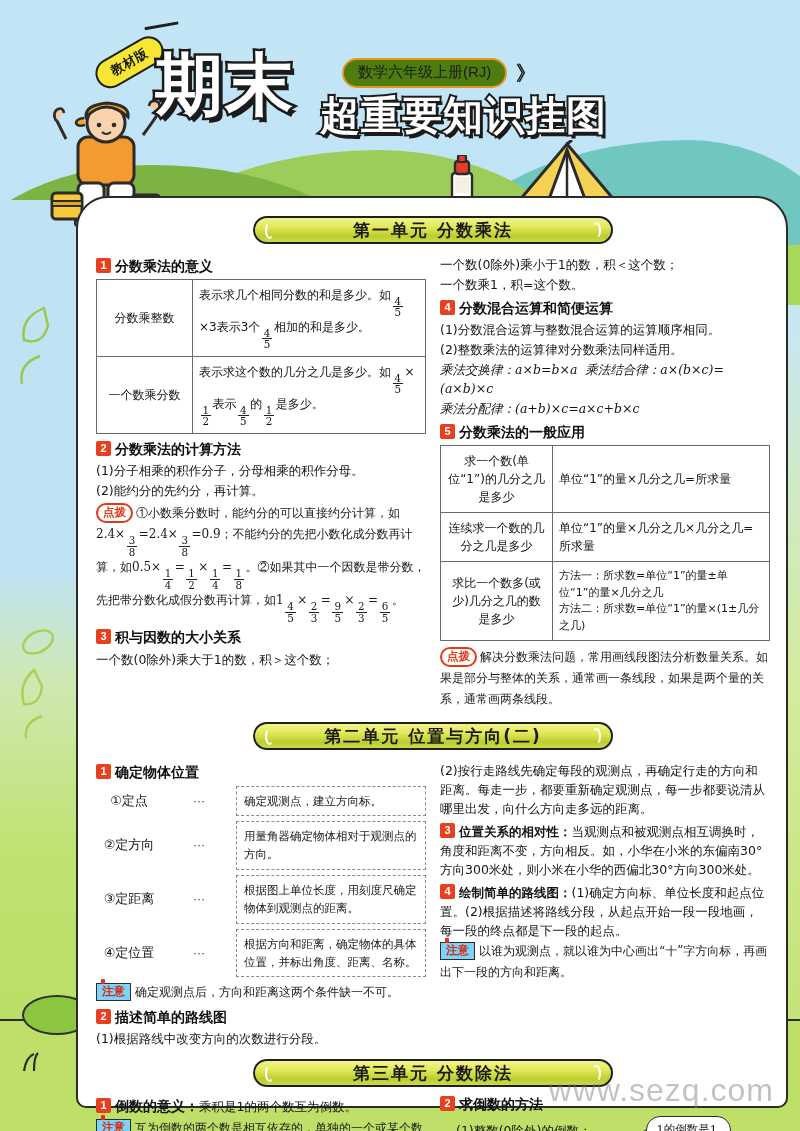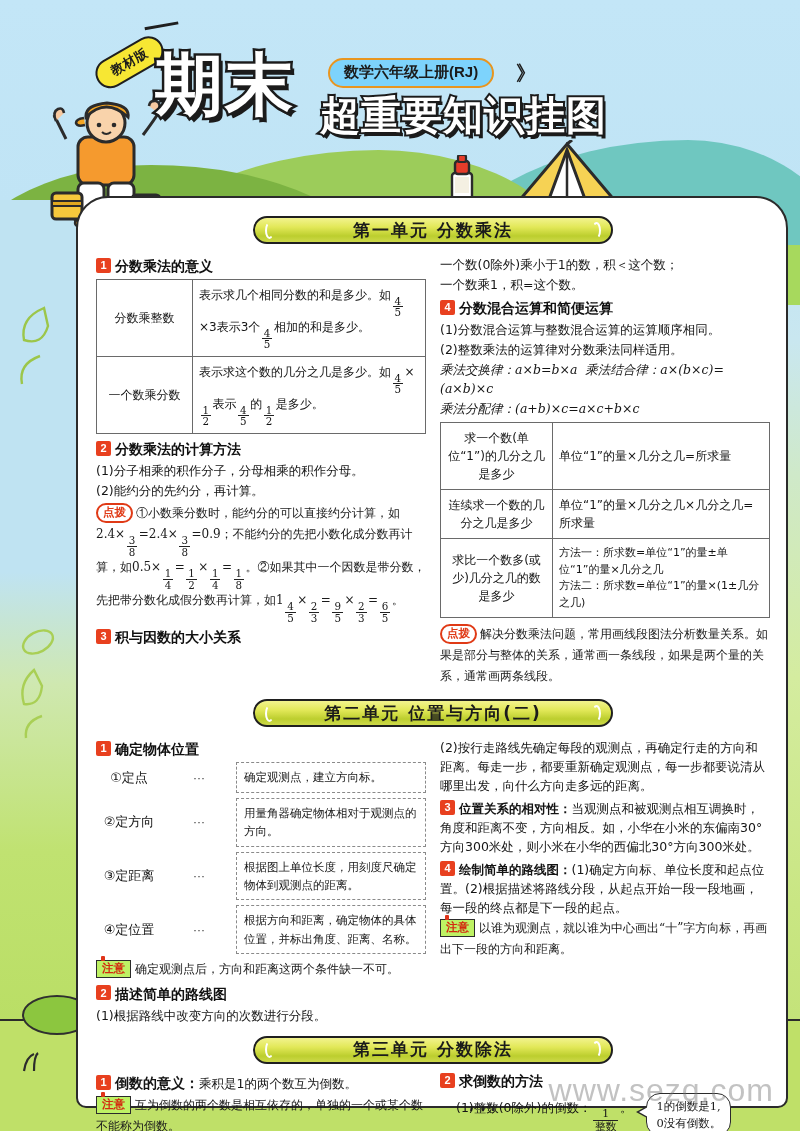--- a/index.html
+++ b/index.html
@@ -82,24 +82,24 @@
   .title-sub {
     position: absolute; left: 320px; top: 70px;
     font-size: 40px; font-weight: bold; letter-spacing: 1px;
     color: #ffffff;
     -webkit-text-stroke: 4px #1b1b1b;
     paint-order: stroke fill;
     text-shadow: 3px 4px 0 #1b1b1b;
     font-family: "DejaVu Sans", "Liberation Sans", sans-serif;
   }
   .grade-pill {
-    position: absolute; left: 328px; top: 40px;
-    padding: 3px 14px 4px; background: #7dd3fc;
+    position: absolute; left: 342px; top: 40px;
+    padding: 3px 14px 4px; background: #4d7c0f;
     border: 2.5px solid #e8951f; border-radius: 16px;
-    font-size: 15px; font-weight: bold; color: #1b1b1b;
+    font-size: 15px; font-weight: normal; color: #1b1b1b;
   }
   .chev {
     position: absolute; left: 516px; top: 42px;
     font-size: 20px; font-weight: bold; color: #1b1b1b;
   }
 
   
   .card {
     position: absolute; left: 76px; top: 196px; width: 712px; height: 912px;
     background: #ffffff; border: 2px solid #2b2b2b;
@@ -172,21 +172,21 @@
     font-size: 11.5px; font-weight: bold; padding: 0px 5px 1px;
     vertical-align: 1px; margin-right: 3px;
     font-family: "DejaVu Sans", "Liberation Sans", sans-serif;
   }
   .tip-text {
     font-size: 12px; color: #1a1a1a; line-height: 1.75;
     font-family: "DejaVu Serif", "Liberation Serif", serif;
   }
 
   .note-badge {
-    display: inline-block; position: relative; background: #bef264;
+    display: inline-block; position: relative; background: #7dd3fc;
     border: 1.6px solid #2b2b2b; color: #d32b10;
     font-size: 11.5px; font-weight: bold; padding: 0 5px 1px;
     margin-right: 4px; vertical-align: 1px;
     font-family: "DejaVu Sans", "Liberation Sans", sans-serif;
   }
   .note-pin {
     position: absolute; left: 4px; top: -5px; width: 4px; height: 5px;
     background: #e0341a; border-radius: 1px;
   }
   .note-text {
@@ -415,36 +415,40 @@
               <span class="d">3</span>
             </span><span>=</span><span class="frac">
               <span class="n">6</span>
               <span class="d">5</span>
             </span><span>。</span></span>
       </div>
 
       <h3 class="head">
         <span class="num">3</span><span>积与因数的大小关系</span>
       </h3>
+      <div class="body-line">一个数(0除外)乘大于1的数，积＞这个数；</div>
     </div>
 
     <div class="col">
       <div class="body-line" style="margin-top:3px;">一个数(0除外)乘小于1的数，积＜这个数；</div>
       <div class="body-line">一个数乘1，积=这个数。</div>
 
       <h3 class="head">
         <span class="num">4</span><span>分数混合运算和简便运算</span>
       </h3>
       <div class="body-line">(1)分数混合运算与整数混合运算的运算顺序相同。</div>
       <div class="body-line">(2)整数乘法的运算律对分数乘法同样适用。</div>
       <div class="body-line">
         <span class="ital">乘法交换律：a×b=b×a</span>&nbsp;&nbsp;<span class="ital">乘法结合律：a×(b×c)=(a×b)×c</span>
       </div>
       <div class="body-line ital">乘法分配律：(a+b)×c=a×c+b×c</div>
 
+      <h3 class="head">
+        <span class="num">5</span><span>分数乘法的一般应用</span>
+      </h3>
       <table class="tbl">
         <tbody>
             <tr>
           <td class="lbl2">求一个数(单位“1”)的几分之几是多少</td>
           <td>单位“1”的量×几分之几=所求量</td>
         </tr>
         <tr>
           <td class="lbl2">连续求一个数的几分之几是多少</td>
           <td>单位“1”的量×几分之几×几分之几=所求量</td>
         </tr>

